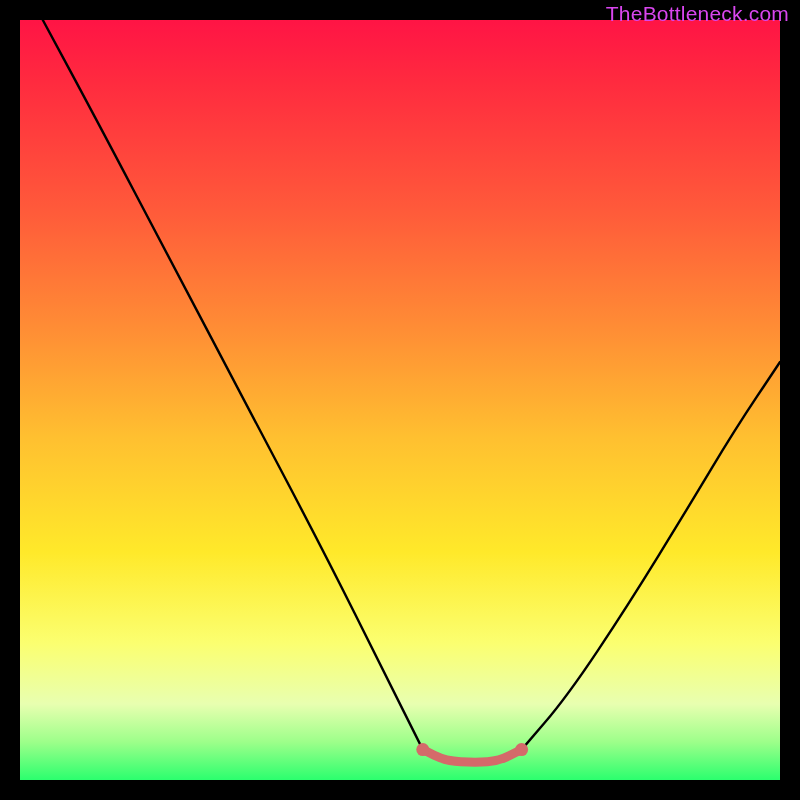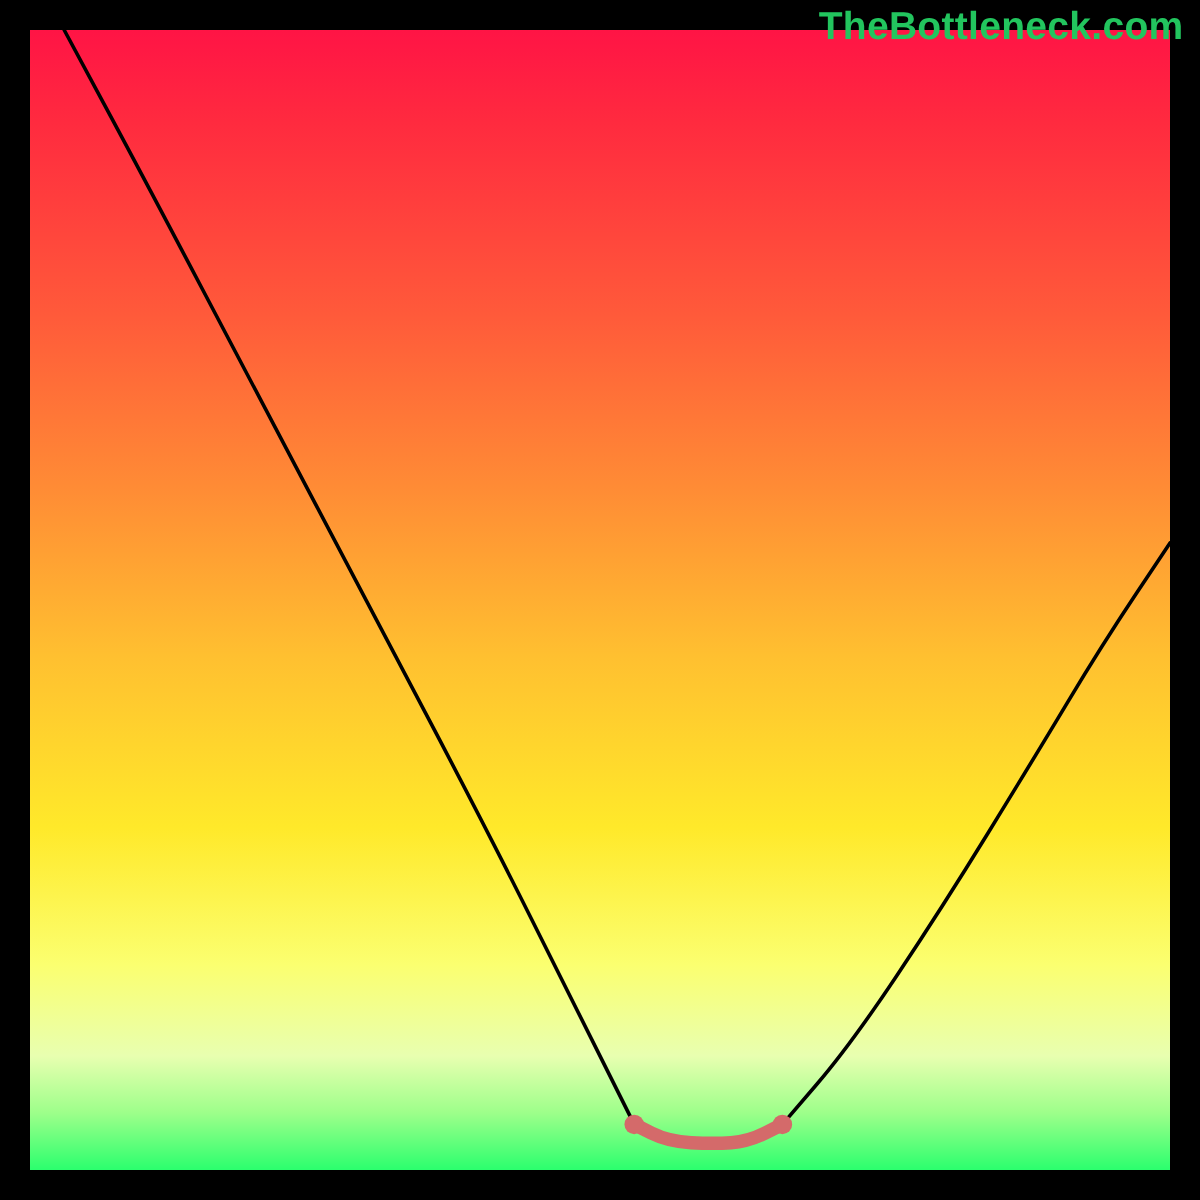--- a/index.html
+++ b/index.html
@@ -37,23 +37,23 @@
       #fbff70 82%,
       #e8ffb0 90%,
       #9dff8a 95%,
       #2bff6e 100%
     );
   }
   .watermark {
     position: absolute;
     top: 2px;
     right: 11px;
-    font-size: 26px;
-    font-weight: 700;
-    color: #22c55e;
+    font-size: 21px;
+    font-weight: 400;
+    color: #d946ef;
     letter-spacing: 0.2px;
     user-select: none;
   }
   svg.curve {
     position: absolute;
     left: 0;
     top: 0;
     width: 760px;
     height: 760px;
     overflow: visible;

